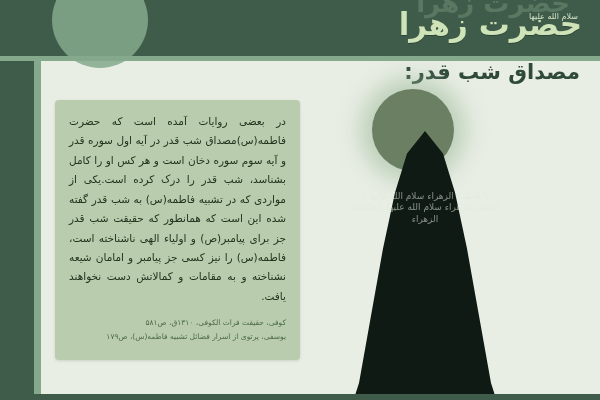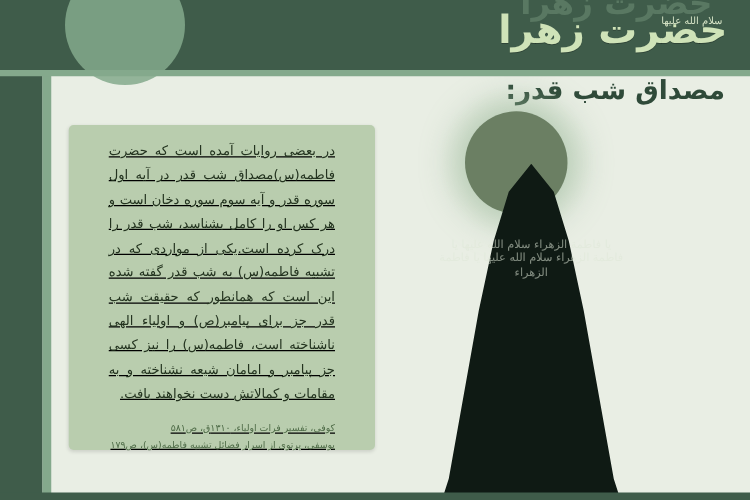--- a/index.html
+++ b/index.html
@@ -119,24 +119,23 @@
   
   .text-card {
     position: absolute;
     left: 55px;
     top: 100px;
     width: 245px;
     height: 260px;
     background: #b9cdae;
     border-radius: 4px;
     box-shadow: 0 1px 3px rgba(0,0,0,0.12);
-    padding: 12px 32px;
+    padding: 12px 14px;
     box-sizing: border-box;
     direction: rtl;
-    text-decoration: underline;
   }
   .body-text {
     color: #23331f;
     font-size: 10.5px;
     line-height: 1.85;
     text-align: justify;
     text-justify: inter-word;
     direction: rtl;
   }
   .sources {
@@ -229,21 +228,21 @@
 
   <div class="title-top-faded">حضرت زهرا</div>
   <div class="main-title">حضرت زهرا</div>
   <div class="title-sub">سلام الله علیها</div>
 
   <div class="section-heading">مصداق شب قدر:</div>
 
   <div class="text-card">
     <div class="body-text">در بعضی روایات آمده است که حضرت فاطمه(س)مصداق شب قدر در آیه اول سوره قدر و آیه سوم سوره دخان است و هر کس او را کامل بشناسد، شب قدر را درک کرده است.یکی از مواردی که در تشبیه فاطمه(س) به شب قدر گفته شده این است که همانطور که حقیقت شب قدر جز برای پیامبر(ص) و اولیاء الهی ناشناخته است، فاطمه(س) را نیز کسی جز پیامبر و امامان شیعه نشناخته و به مقامات و کمالاتش دست نخواهند یافت.</div>
     <div class="sources">
-      <div class="source-line">کوفی، تفسیر فرات اولیاء، ۱۳۱۰ق، ص۵۸۱</div>
+      <div class="source-line">کوفی، حقیقت فرات الکوفی، ۱۳۱۰ق، ص۵۸۱</div>
       <div class="source-line">یوسفی، پرتوی از اسرار فضائل تشبیه فاطمه(س)، ص۱۷۹</div>
     </div>
   </div>
 
   <div class="art-area">
     <div class="moon-glow"></div>
     <div class="moon"></div>
     <div class="figure"></div>
     <div class="figure-script">یا فاطمة الزهراء سلام الله علیها یا فاطمة الزهراء سلام الله علیها یا فاطمة الزهراء</div>
   </div>

